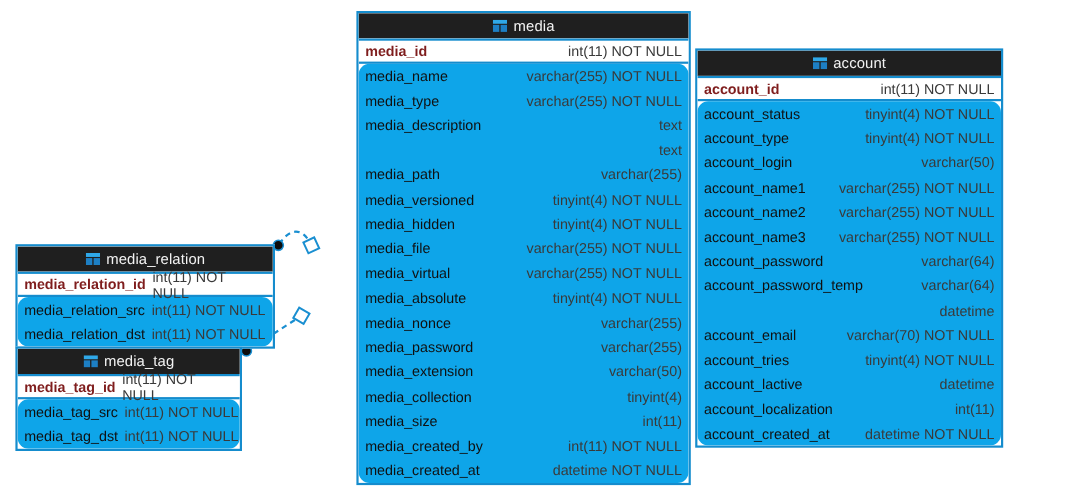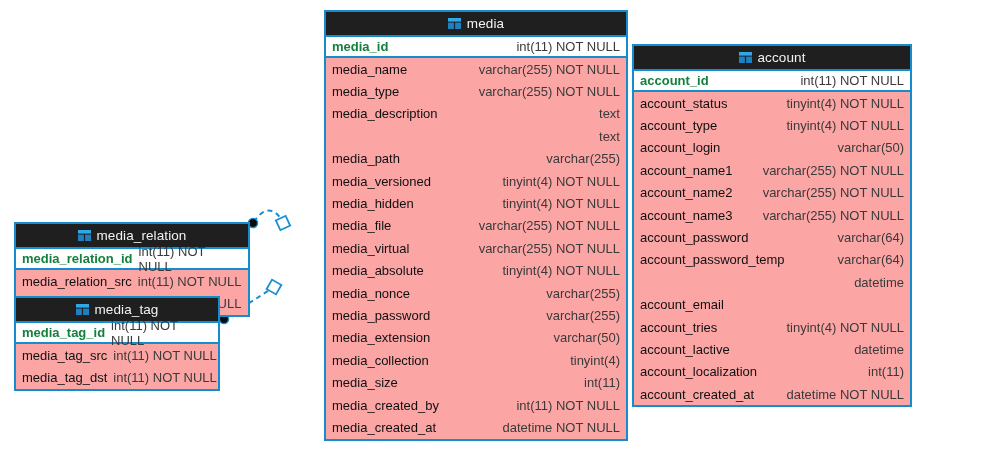--- a/index.html
+++ b/index.html
@@ -47,24 +47,24 @@
     border-top:2px solid #158ccd;
     border-bottom:2px solid #158ccd;
     display:flex;
     align-items:center;
     height:23px;
     padding:0 6px;
     box-sizing:border-box;
     font-size:13px;
     color:#161616;
   }
-  .pk-row .col-name{font-weight:bold;color:#15803d;}
+  .pk-row .col-name{font-weight:bold;color:#7f1d1d;}
   .pk-row .col-type{margin-left:auto;padding-left:8px;color:#3a3a3a;}
 
-  .rows{background:#fca5a5;}
+  .rows{background:#0ea5e9;border-radius:10px;}
   .col-row{
     display:flex;
     align-items:center;
     height:22.4px;
     padding:0 6px;
     box-sizing:border-box;
     font-size:13px;
     color:#161616;
     white-space:nowrap;
   }
@@ -130,21 +130,21 @@
         <div class="col-row">
           <span class="col-name">media_relation_src</span>
           <span class="col-type">int(11) NOT NULL</span>
         </div>
         <div class="col-row">
           <span class="col-name">media_relation_dst</span>
           <span class="col-type">int(11) NOT NULL</span>
         </div>
       </div>
     </div>
-    <div class="table-node compact" style="left: 14px; top: 296px; width: 206px;">
+    <div class="table-node compact" style="left: 14px; top: 315px; width: 206px;">
       <div class="tbl-header">
         <span class="tbl-icon">
           <svg width="13" height="11" viewBox="0 0 13 11">
             <rect x="0" y="0" width="13" height="3.6" fill="#2fa8e8"></rect>
             <rect x="0" y="4.6" width="5.9" height="6.4" fill="#1d7fc4"></rect>
             <rect x="7.1" y="4.6" width="5.9" height="6.4" fill="#1d7fc4"></rect>
           </svg>
         </span>
         <span class="tbl-title">media_tag</span>
       </div>
@@ -294,20 +294,21 @@
         </div>
         <div class="col-row">
           <span class="col-name">account_password_temp</span>
           <span class="col-type">varchar(64)</span>
         </div>
         <div class="col-row">
           <span class="col-type">datetime</span>
         </div>
         <div class="col-row">
           <span class="col-name">account_email</span>
+          <span class="col-type">varchar(70) NOT NULL</span>
         </div>
         <div class="col-row">
           <span class="col-name">account_tries</span>
           <span class="col-type">tinyint(4) NOT NULL</span>
         </div>
         <div class="col-row">
           <span class="col-name">account_lactive</span>
           <span class="col-type">datetime</span>
         </div>
         <div class="col-row">

